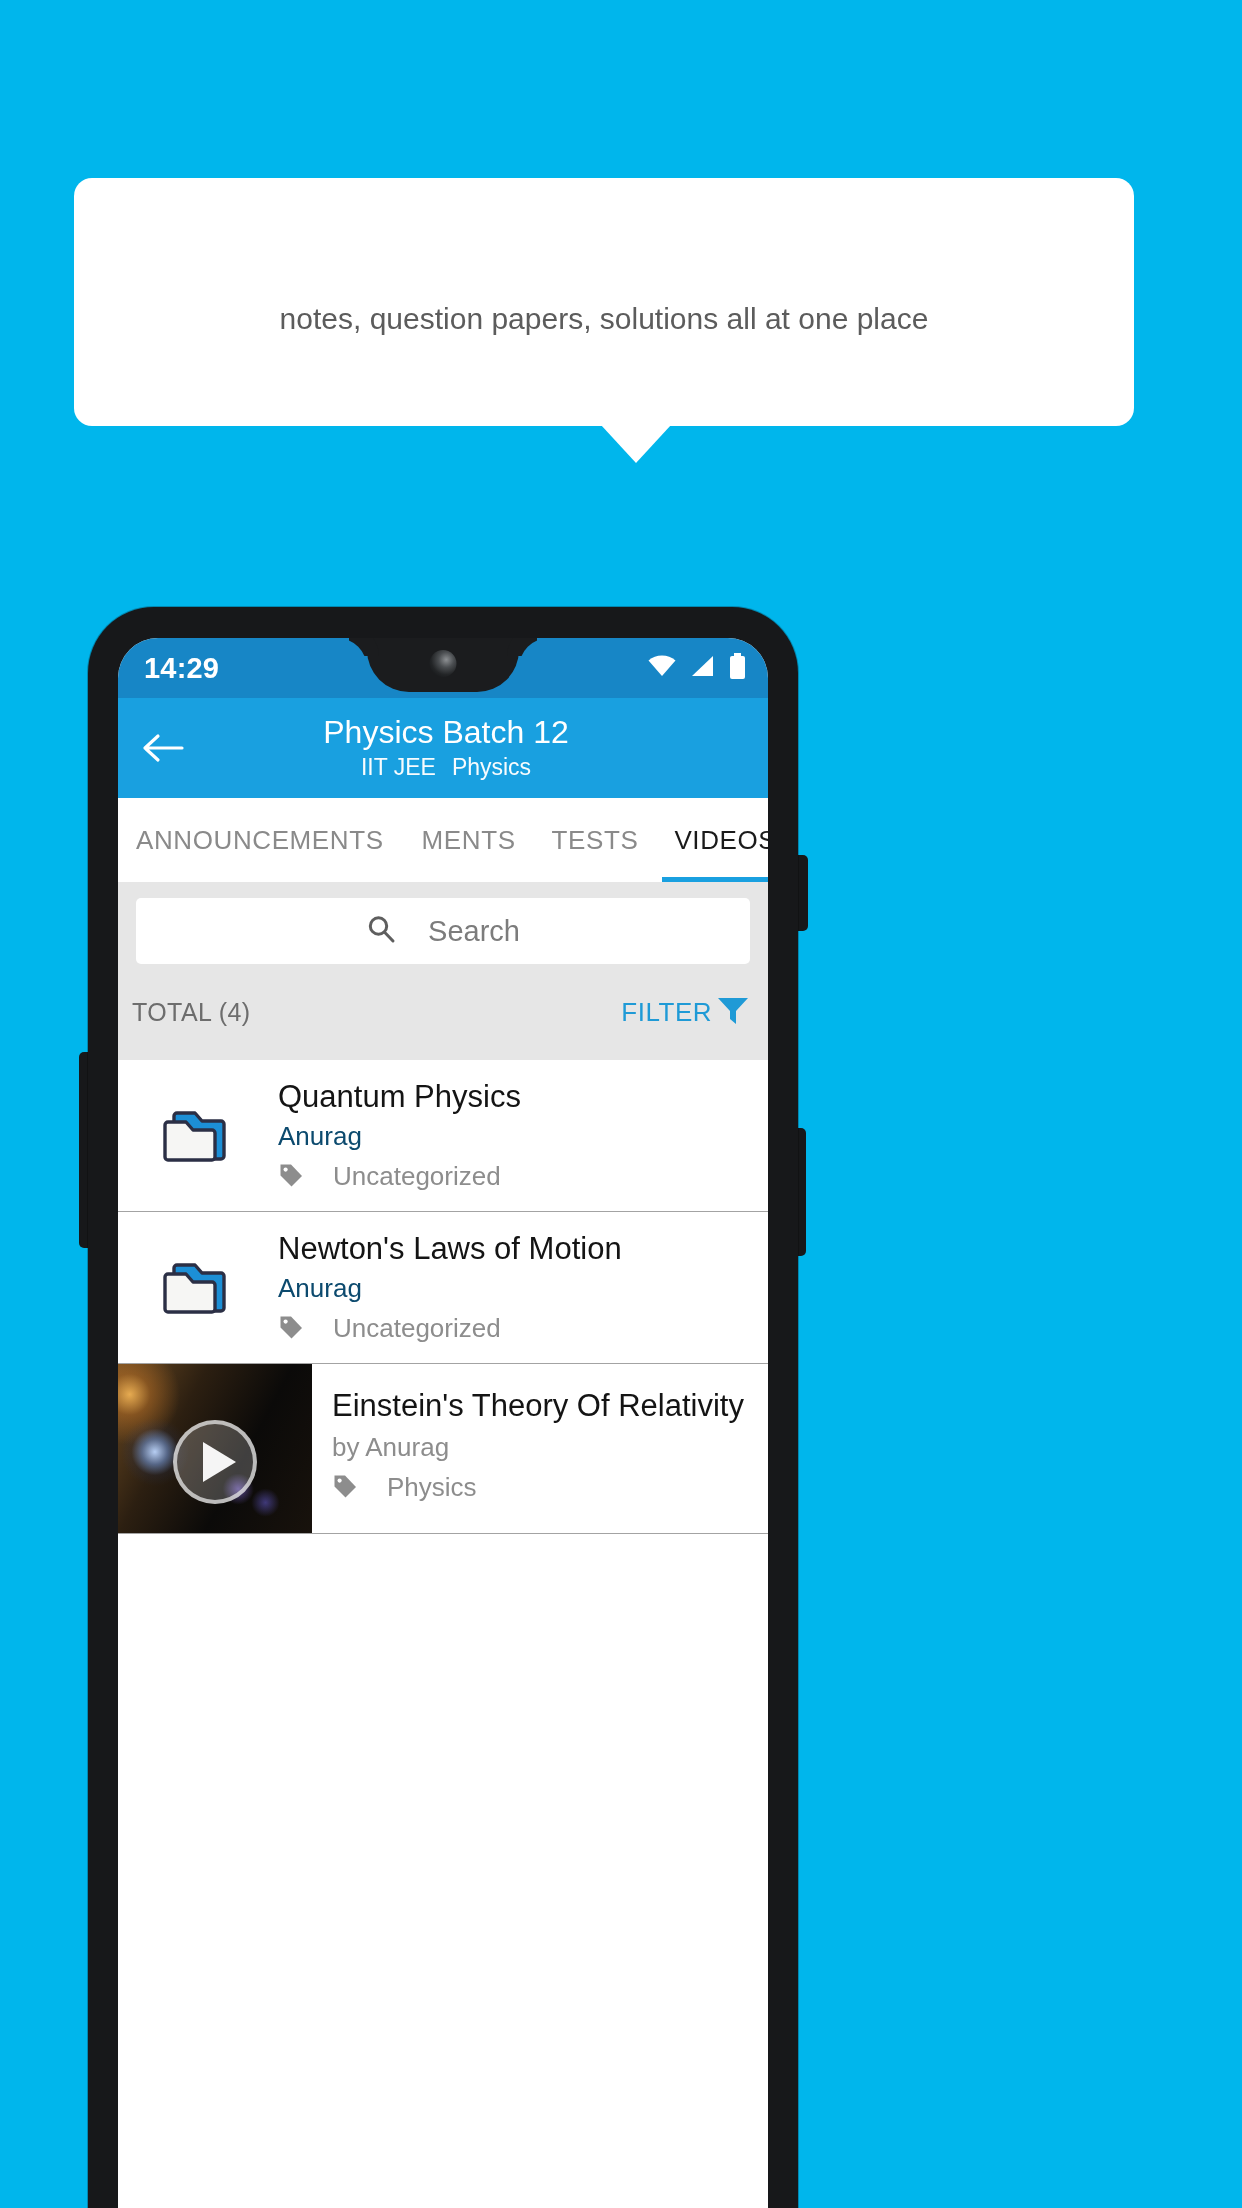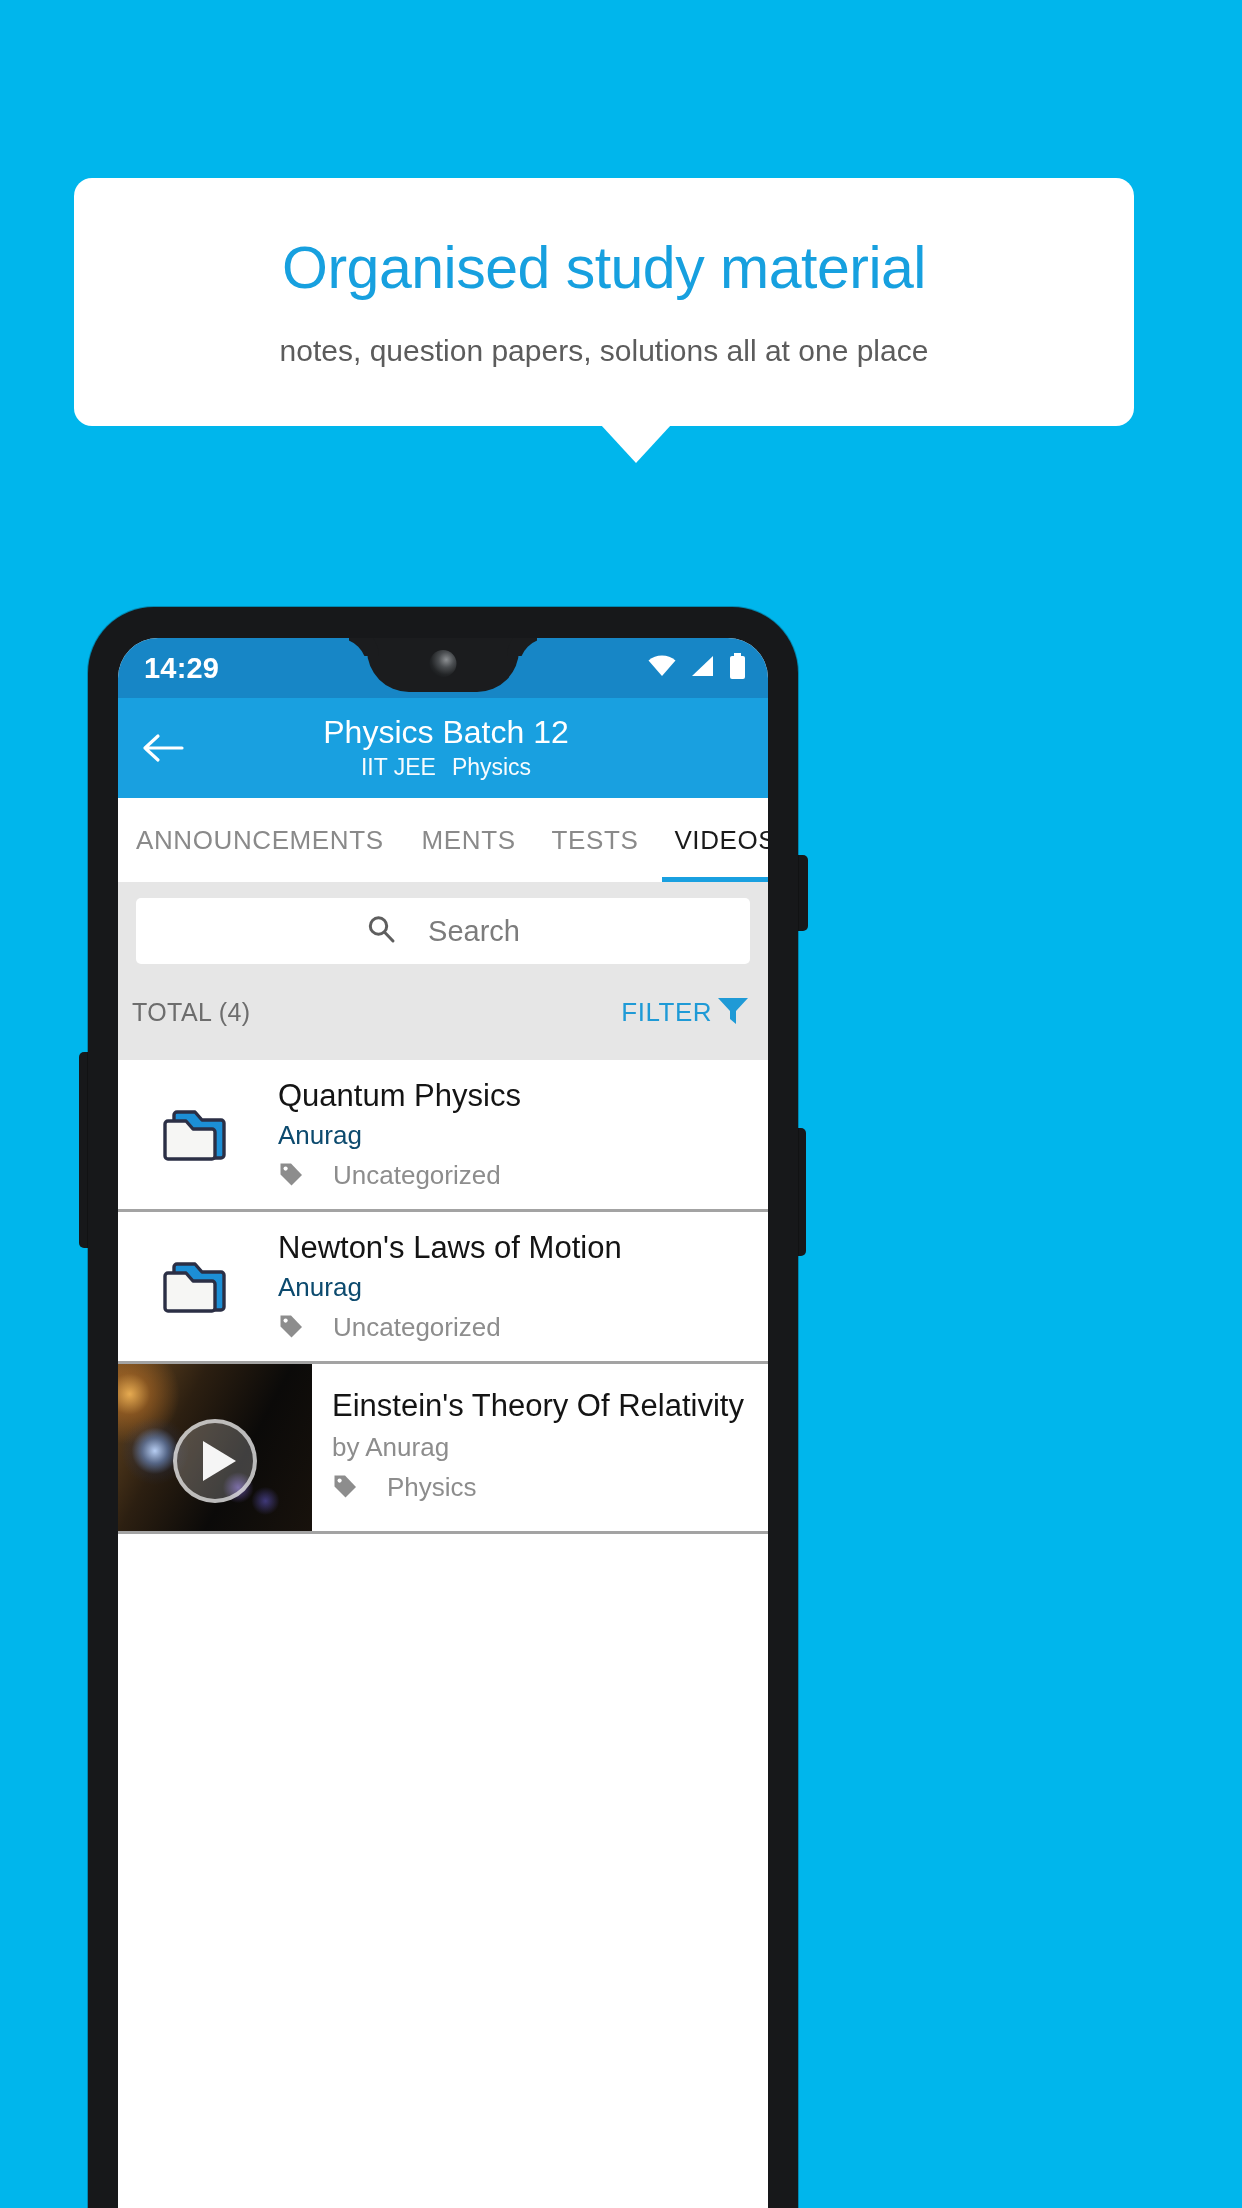--- a/index.html
+++ b/index.html
@@ -285,21 +285,21 @@
     font-size: 26px;
     color: #1F9AD6;
     letter-spacing: 0.5px;
   }
 
   
   .list { background: #ffffff; }
   .list-item {
     display: flex;
     align-items: center;
-    border-bottom: 3px solid #a3a3a3;
+    border-bottom: 1px solid #a3a3a3;
     min-height: 152px;
     cursor: pointer;
   }
   .item-icon-cell {
     width: 160px;
     display: flex;
     align-items: center;
     justify-content: center;
     flex: 0 0 160px;
   }
@@ -374,21 +374,20 @@
   .video-author {
     font-size: 26px;
     color: #8d8d8d;
     margin-top: 8px;
   }
 </style>
 </head>
 <body>
 
 <div class="promo-bubble">
-  <div class="promo-title">Organised study material</div>
   <div class="promo-sub">notes, question papers, solutions all at one place</div>
 </div>
 <div class="promo-tail"></div>
 
 <div class="btn-left-1"></div>
 <div class="btn-right-1"></div>
 <div class="btn-right-2"></div>
 
 <div class="phone">
   <div class="screen">

